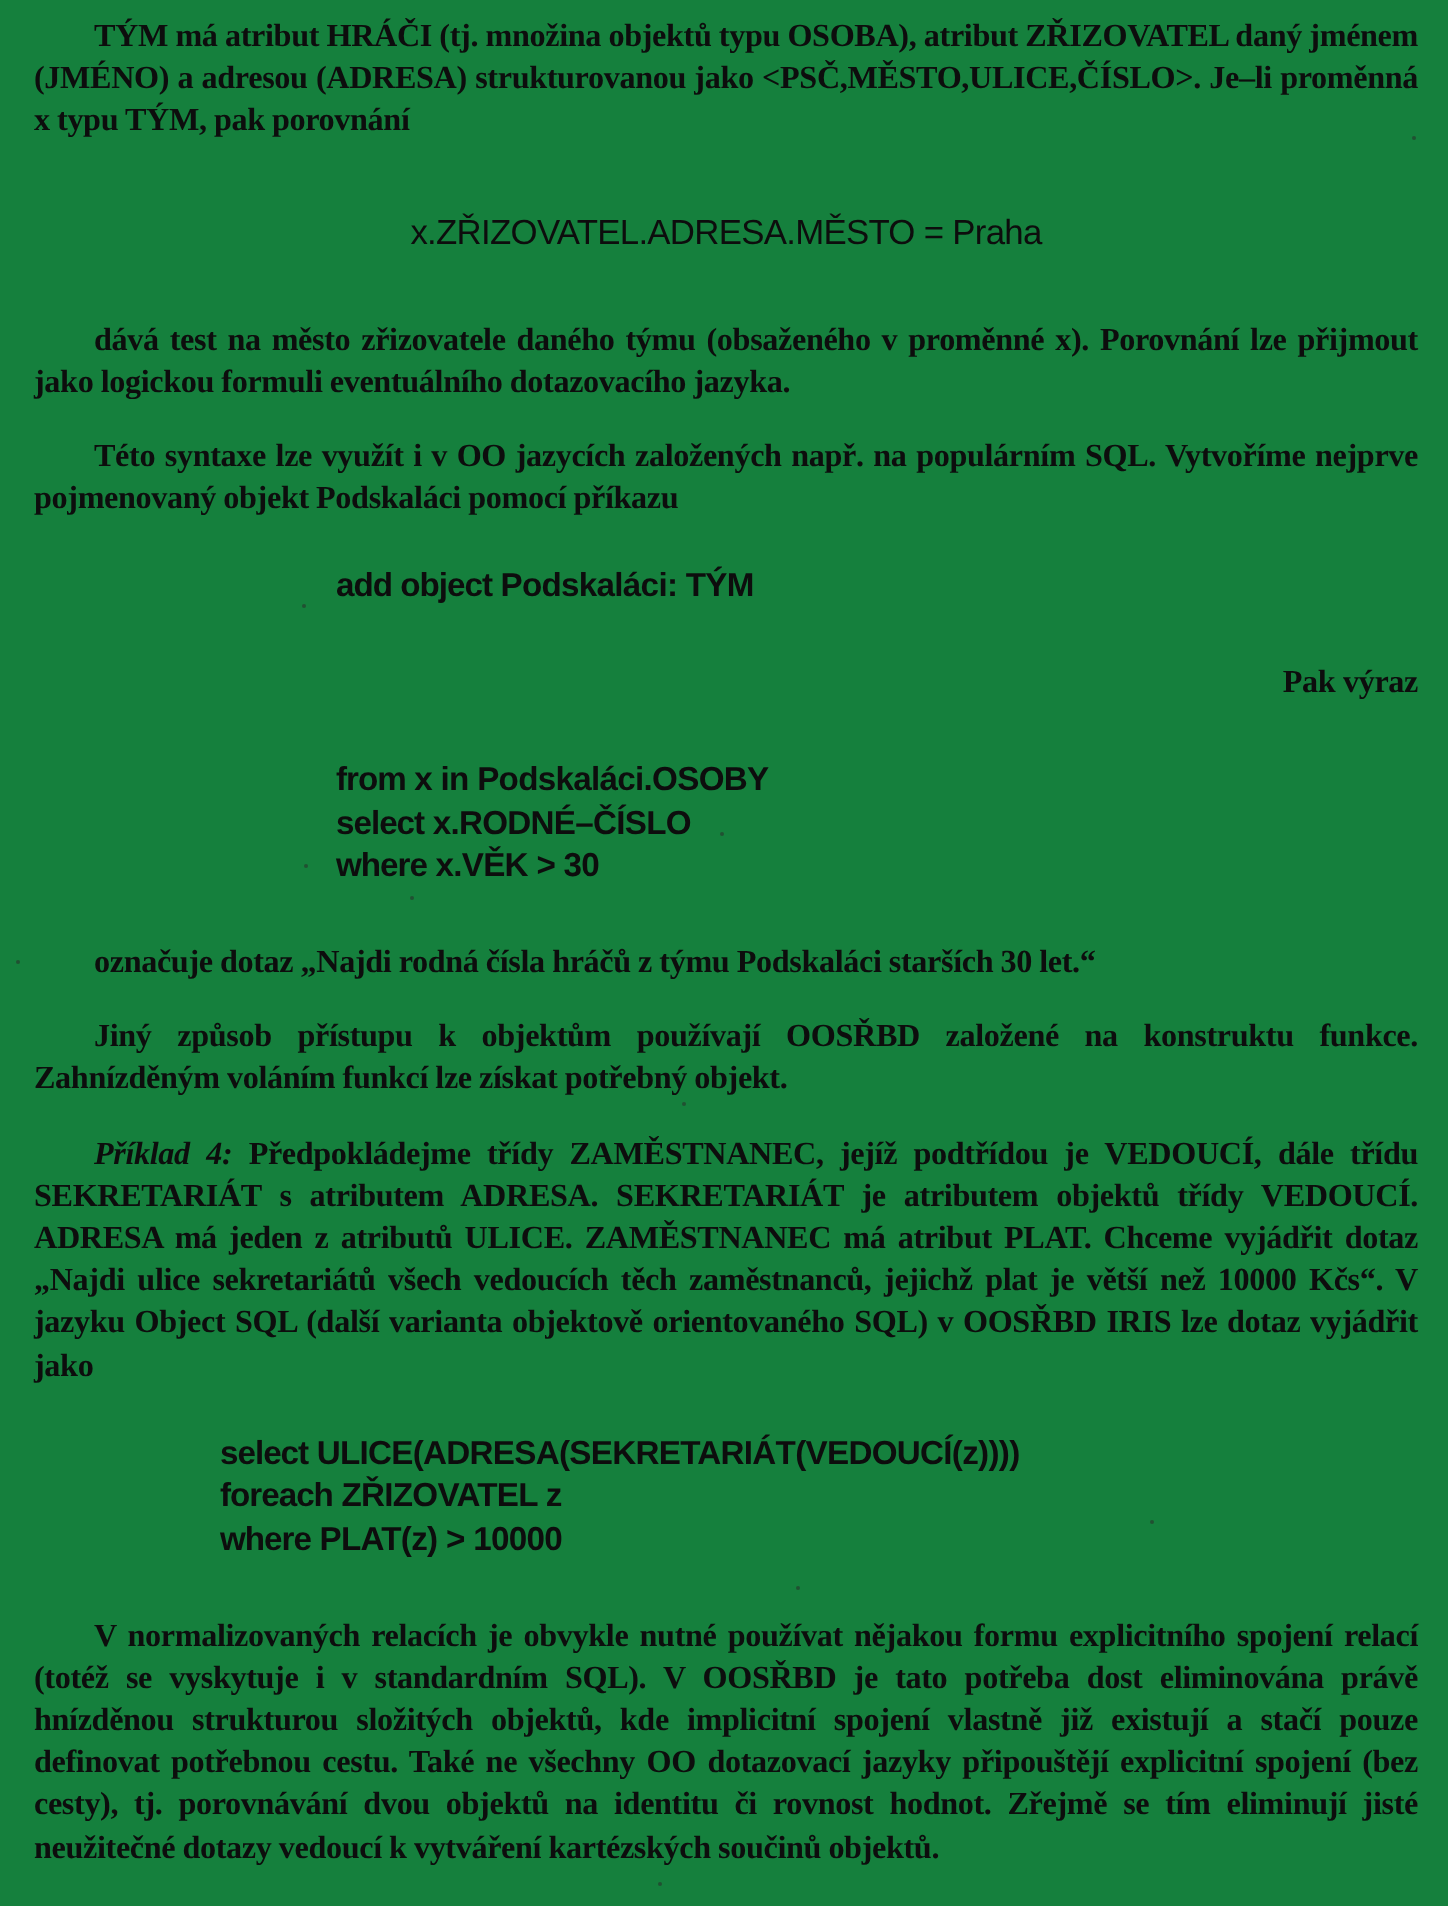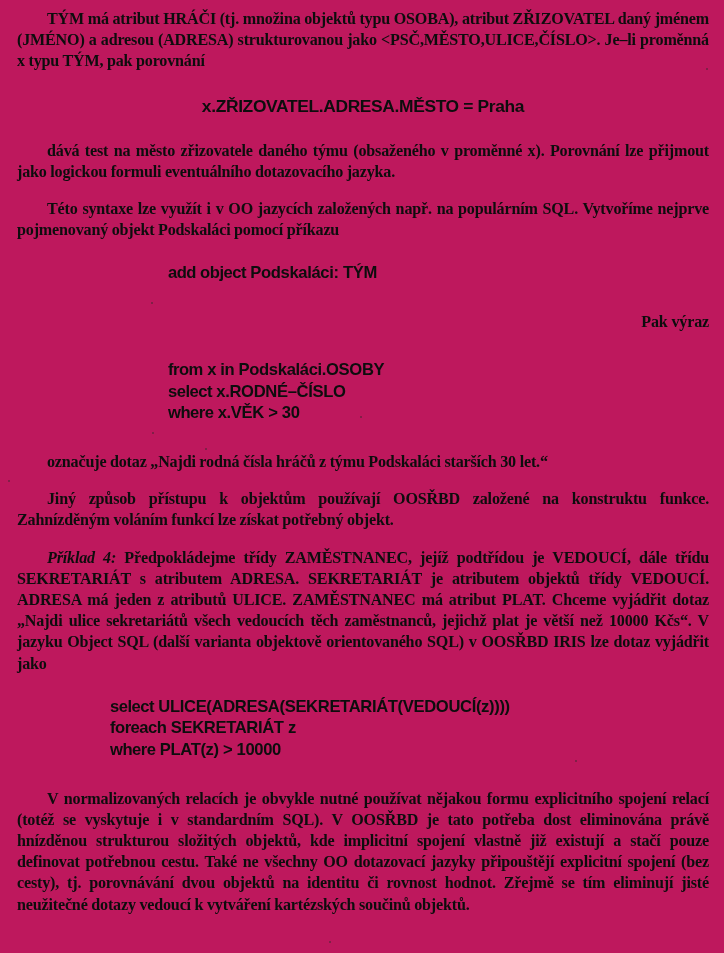--- a/index.html
+++ b/index.html
@@ -14,21 +14,21 @@
     font-family: "Liberation Serif", "DejaVu Serif", serif;
     color: #121212;
     -webkit-font-smoothing: none;
   }
 
   
   #page {
     position: relative;
     width: 724px;
     height: 953px;
-    background: #be185d;
+    background: #15803d;
     padding: 14px;
     box-sizing: border-box;
   }
 
   #page-inner {
     position: absolute;
     left: 17px;
     top: 8px;
     width: 692px;
   }
@@ -55,23 +55,23 @@
   em.ital {
     font-weight: 700;
   }
 
   
   .formula {
     font-family: "Liberation Sans", "DejaVu Sans", sans-serif;
     font-size: 17.4px;
     line-height: 22px;
     text-align: center;
-    font-weight: 700;
+    font-weight: 400;
     letter-spacing: -0.35px;
-    margin: 1px;
+    margin: 11px;
     color: #0d0d0d;
   }
 
   
   .code-block {
     font-family: "Liberation Sans", "DejaVu Sans", sans-serif;
     font-size: 16.6px;
     line-height: 21.6px;
     font-weight: 600;
     letter-spacing: -0.35px;
@@ -153,21 +153,21 @@
     <p class="para indent">Jiný způsob přístupu k objektům používají OOSŘBD založené na konstruktu funkce. Zahnízděným voláním funkcí lze získat potřebný objekt.</p>
 
     <div class="gap-m"></div>
 
     <p class="para indent"><em class="ital">Příklad 4:</em><span> Předpokládejme třídy ZAMĚSTNANEC, jejíž podtřídou je VEDOUCÍ, dále třídu SEKRETARIÁT s atributem ADRESA. SEKRETARIÁT je atributem objektů třídy VEDOUCÍ. ADRESA má jeden z atributů ULICE. ZAMĚSTNANEC má atribut PLAT. Chceme vyjádřit dotaz „Najdi ulice sekretariátů všech vedoucích těch zaměstnanců, jejichž plat je větší než 10000 Kčs“. V jazyku Object SQL (další varianta objektově orientovaného SQL) v OOSŘBD IRIS lze dotaz vyjádřit jako</span></p>
 
     <div class="gap-l"></div>
 
     <div class="code-block code-indent-3">
       <div class="code-line"><span class="kw">select</span><span> ULICE(ADRESA(SEKRETARIÁT(VEDOUCÍ(z))))</span></div>
-      <div class="code-line"><span class="kw">foreach</span><span> SEKRETARIÁT z</span></div>
+      <div class="code-line"><span class="kw">foreach</span><span> ZŘIZOVATEL z</span></div>
       <div class="code-line"><span class="kw">where</span><span> PLAT(z) &gt; 10000</span></div>
     </div>
 
     <div class="gap-xl"></div>
 
     <p class="para indent">V normalizovaných relacích je obvykle nutné používat nějakou formu explicitního spojení relací (totéž se vyskytuje i v standardním SQL). V OOSŘBD je tato potřeba dost eliminována právě hnízděnou strukturou složitých objektů, kde implicitní spojení vlastně již existují a stačí pouze definovat potřebnou cestu. Také ne všechny OO dotazovací jazyky připouštějí explicitní spojení (bez cesty), tj. porovnávání dvou objektů na identitu či rovnost hodnot. Zřejmě se tím eliminují jisté neužitečné dotazy vedoucí k vytváření kartézských součinů objektů.</p>
 
   </div>
 
   <span class="speck" style="left:706px; top:68px;  width:2px; height:2px;"></span>

